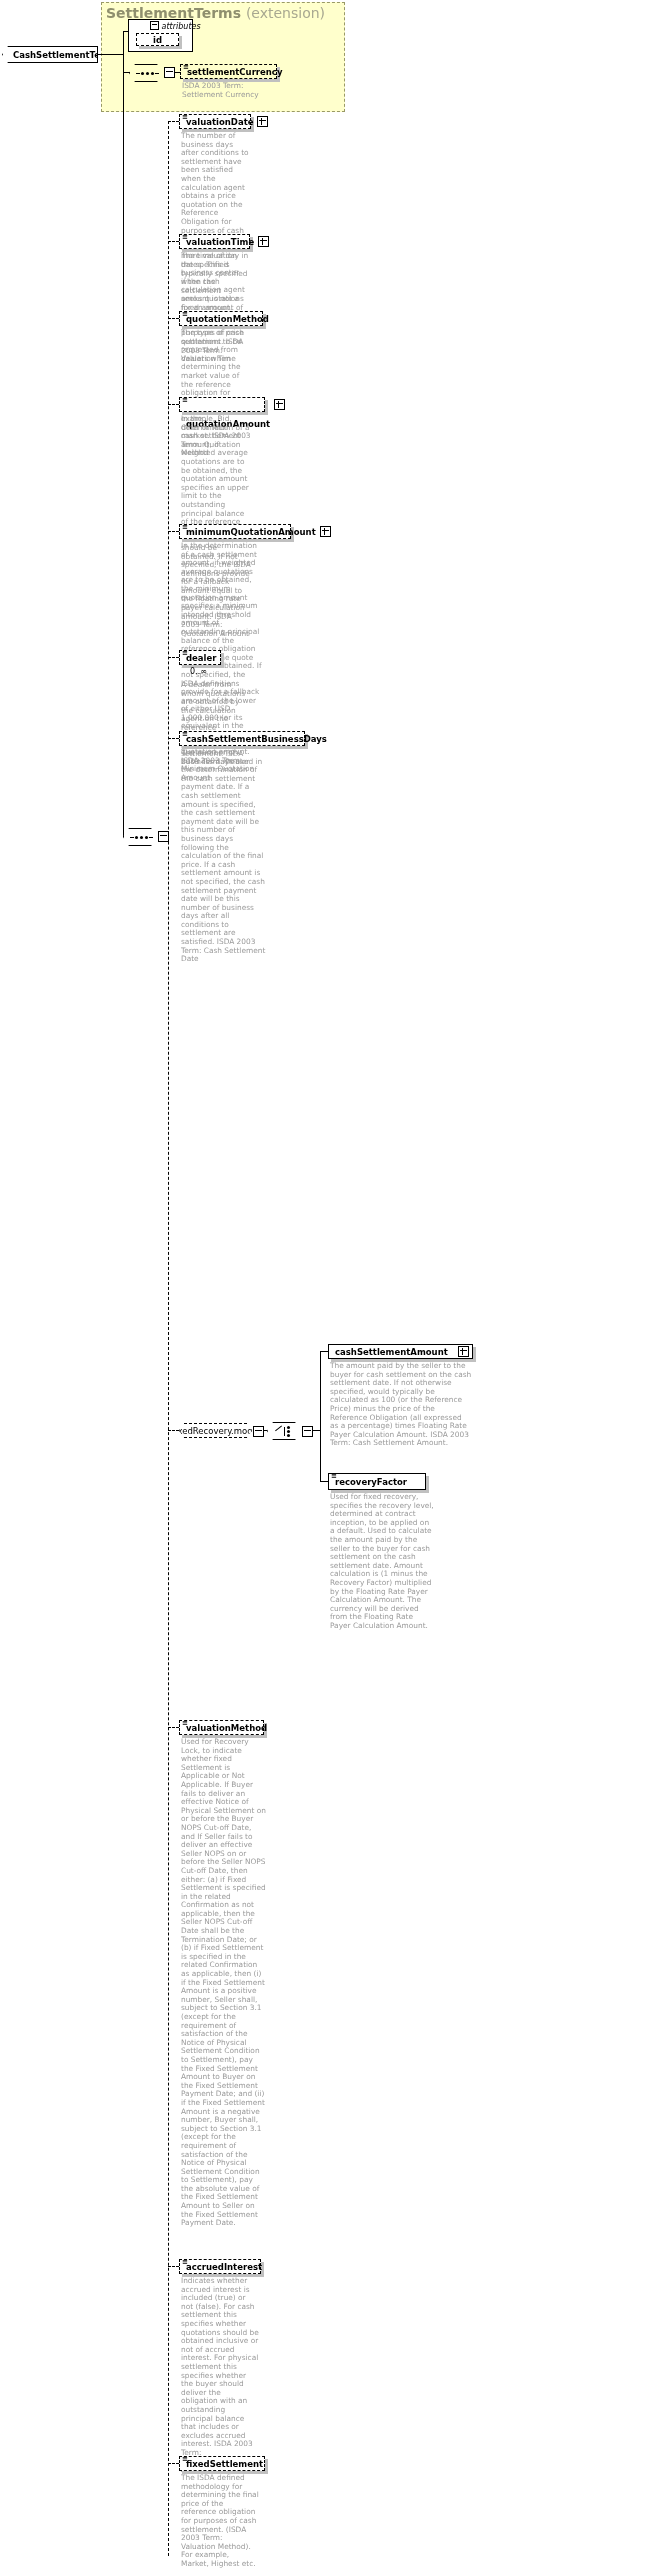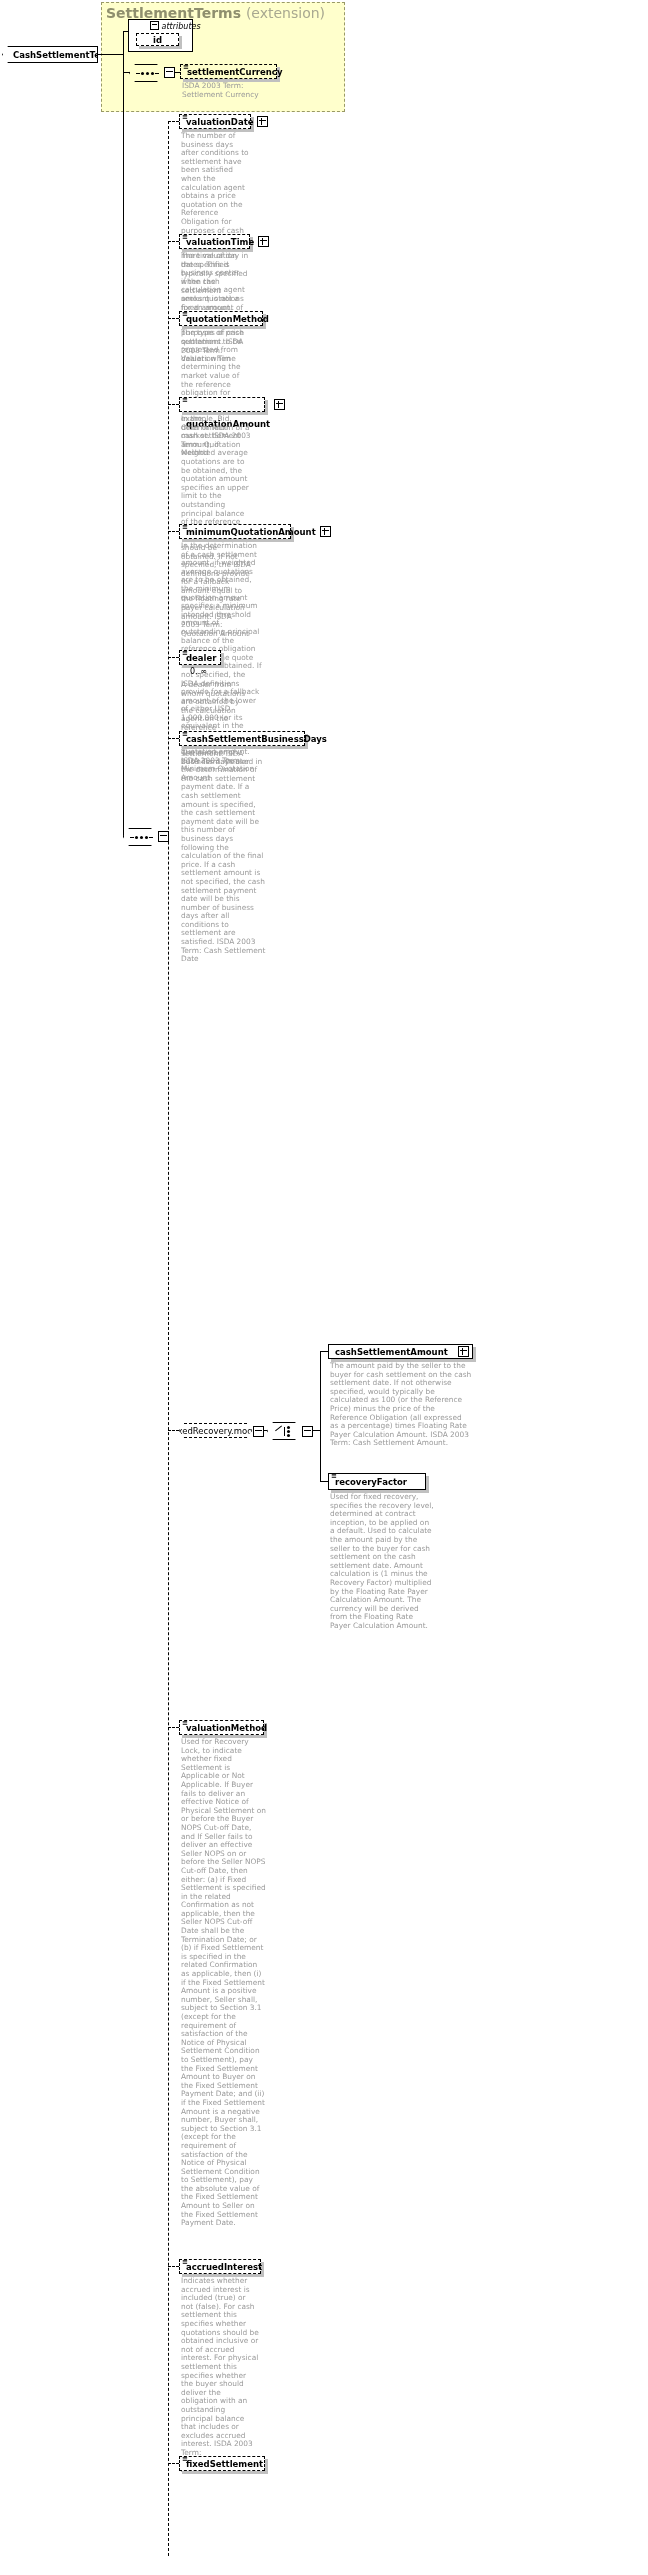--- a/index.html
+++ b/index.html
@@ -304,14 +304,15 @@
     <span class="doc-marker">≡</span>
     <span>accruedInterest</span>
   </div>
   <div class="note" style="left:181px;top:2277px;width:78px;">Indicates whether accrued interest is included (true) or not (false). For cash settlement this specifies whether quotations should be obtained inclusive or not of accrued interest. For physical settlement this specifies whether the buyer should deliver the obligation with an outstanding principal balance that includes or excludes accrued interest. ISDA 2003 Term: Include/Exclude Accrued Interest</div>
 
   <div class="ln-h dash" style="left:168px;top:2463px;width:11px;"></div>
   <div class="node dashed" style="left:179px;top:2456px;width:86px;height:15px;">
     <span class="doc-marker">≡</span>
     <span>fixedSettlement</span>
   </div>
+  <div class="note" style="left:181px;top:2474px;width:78px;">The ISDA defined methodology for determining the final price of the reference obligation for purposes of cash settlement. (ISDA 2003 Term: Valuation Method). For example, Market, Highest etc.</div>
 
 </div>
 
 </body></html>

